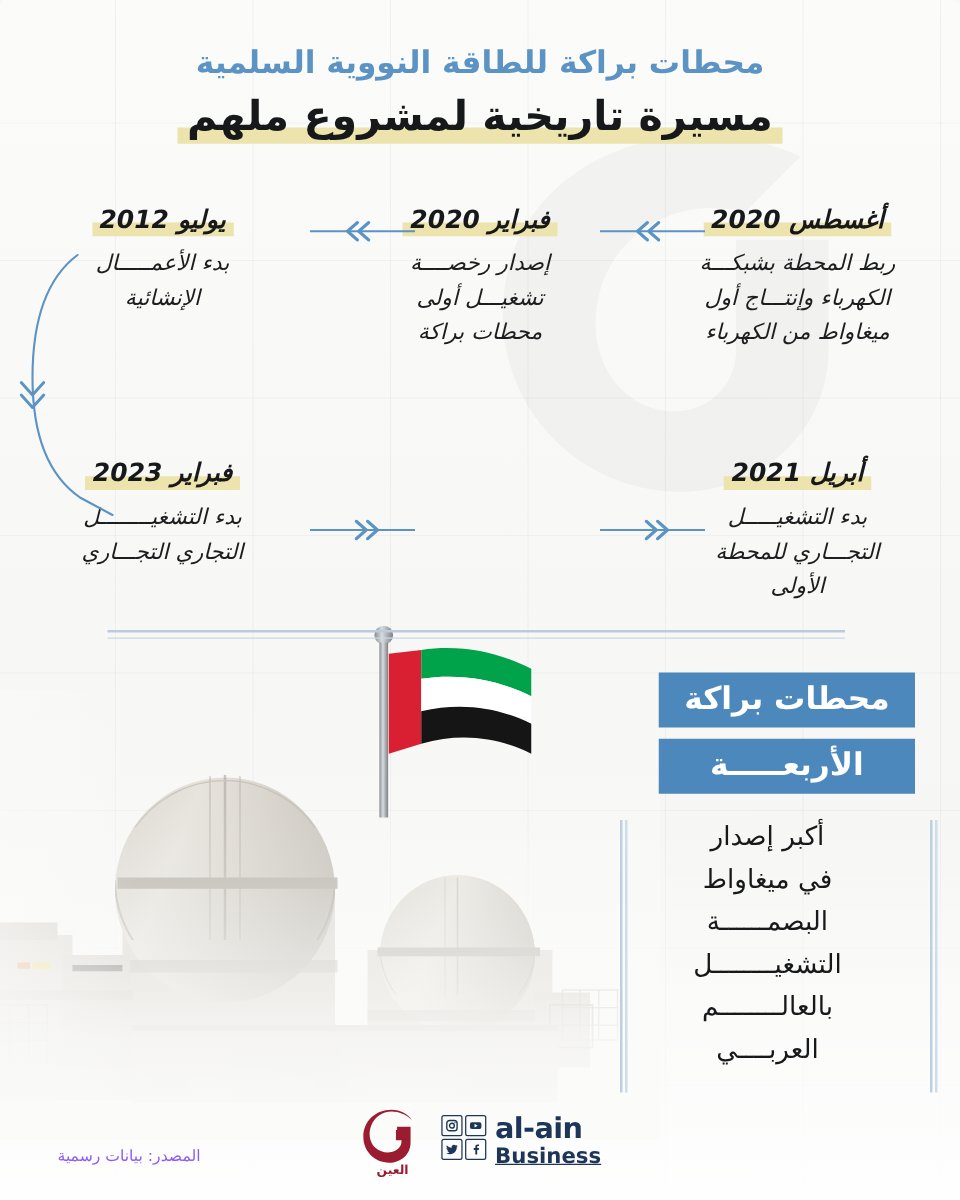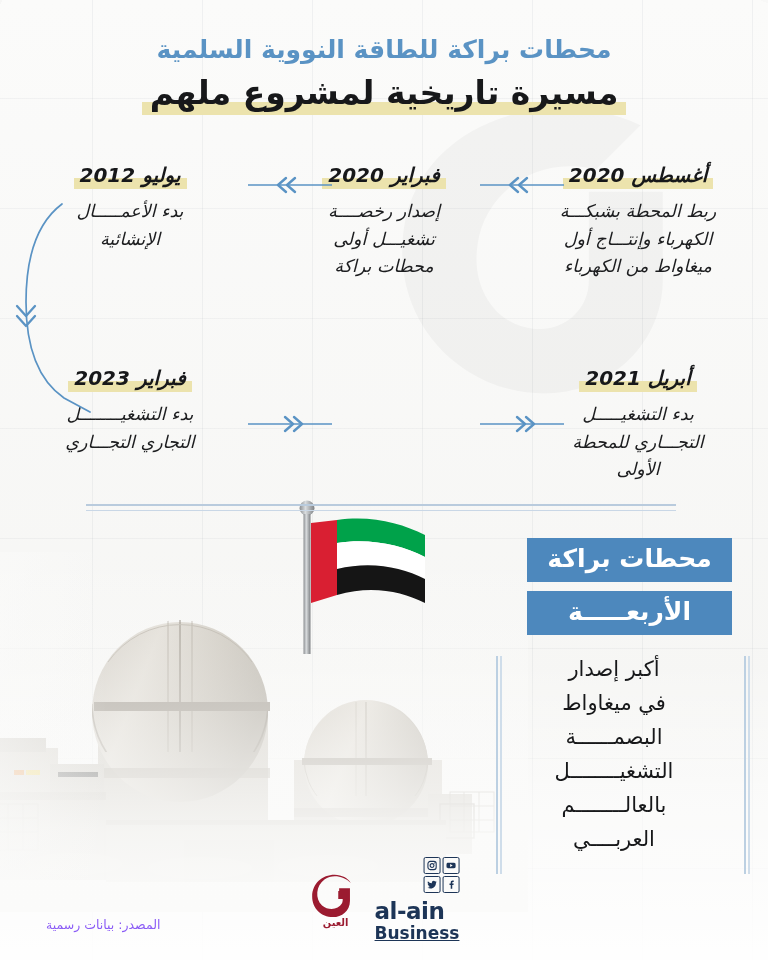--- a/index.html
+++ b/index.html
@@ -239,21 +239,21 @@
   }
   .logo-block{
     position:absolute;
     left:50%; transform:translateX(-50%);
     bottom:4px;
     display:flex; flex-direction:row-reverse; align-items:center; gap:12px;
     direction:ltr;
   }
   .logo-mark{ width:54px; height:58px; }
   .logo-mark svg{ display:block; width:100%; height:100%; }
-  .logo-text{ display:flex; flex-direction:column; align-items:flex-end; gap:7px; }
+  .logo-text{ display:flex; flex-direction:row; align-items:flex-start; gap:7px; }
   .social-grid{
     display:grid;
     grid-template-columns:repeat(2,17px);
     grid-template-rows:repeat(2,17px);
     gap:2px;
   }
   .social-grid span{
     width:17px; height:17px;
     border:1.6px solid #1d3557;
     border-radius:2px;

